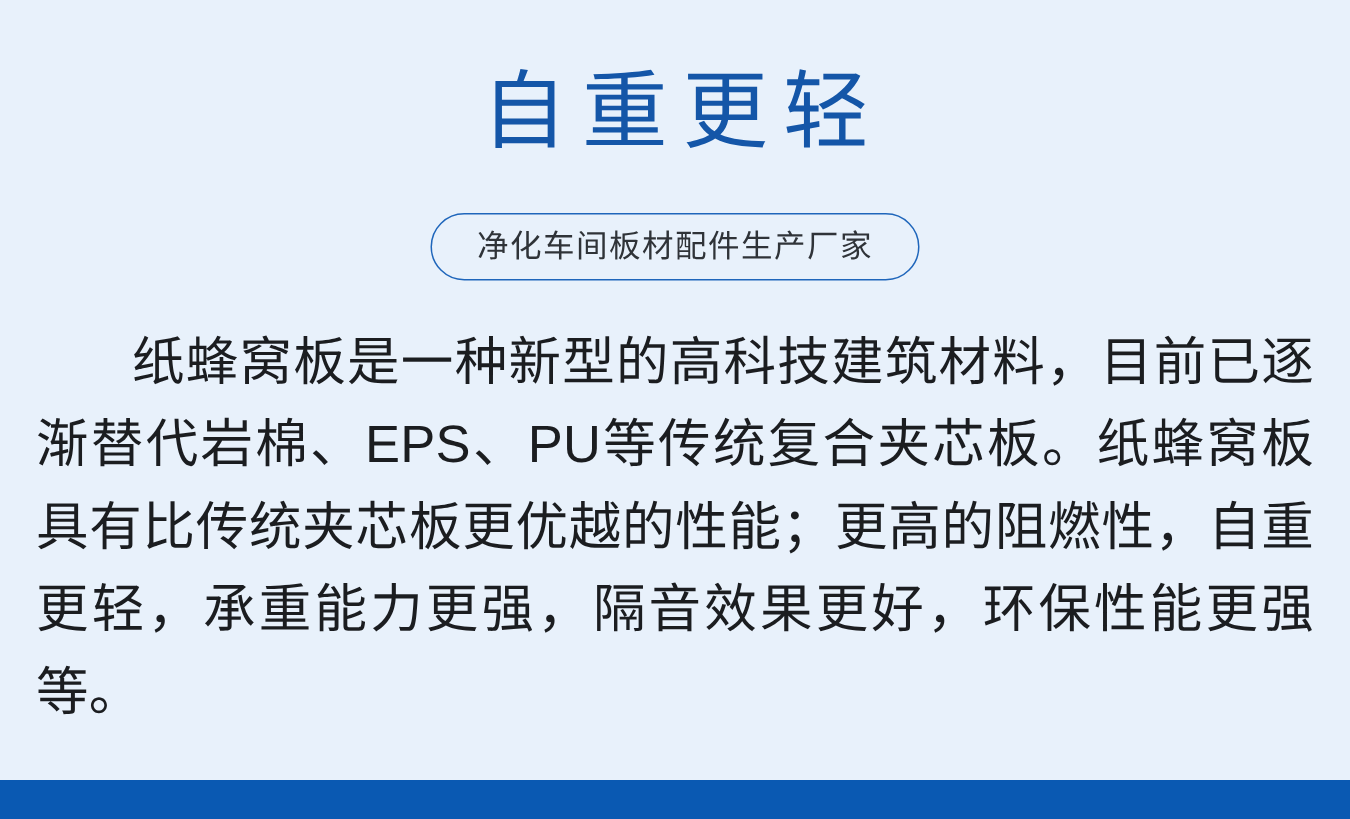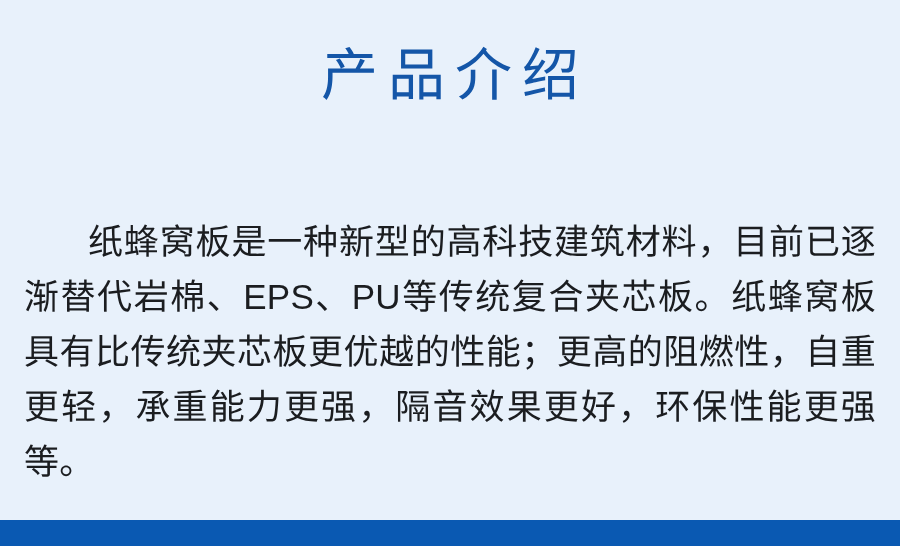--- a/index.html
+++ b/index.html
@@ -102,23 +102,28 @@
     height: 26px;
     background: #0a59b2;
   }
 </style>
 </head>
 <body>
 
 <div class="page">
 
   <div class="heading-block">
-    <h1 class="page-title">产品介绍</h1>
+    <h1 class="page-title">自重更轻</h1>
   </div>
 
+  <div class="subtitle-wrap">
+    <div class="subtitle-pill">
+      <span class="subtitle-text">净化车间板材配件生产厂家</span>
+    </div>
+  </div>
 
   <div class="body-wrap">
     <p class="body-paragraph">纸蜂窝板是一种新型的高科技建筑材料，目前已逐渐替代岩棉、EPS、PU等传统复合夹芯板。纸蜂窝板具有比传统夹芯板更优越的性能；更高的阻燃性，自重更轻，承重能力更强，隔音效果更好，环保性能更强等。</p>
   </div>
 
   <div class="bottom-bar"></div>
 
 </div>
 
 </body></html>

